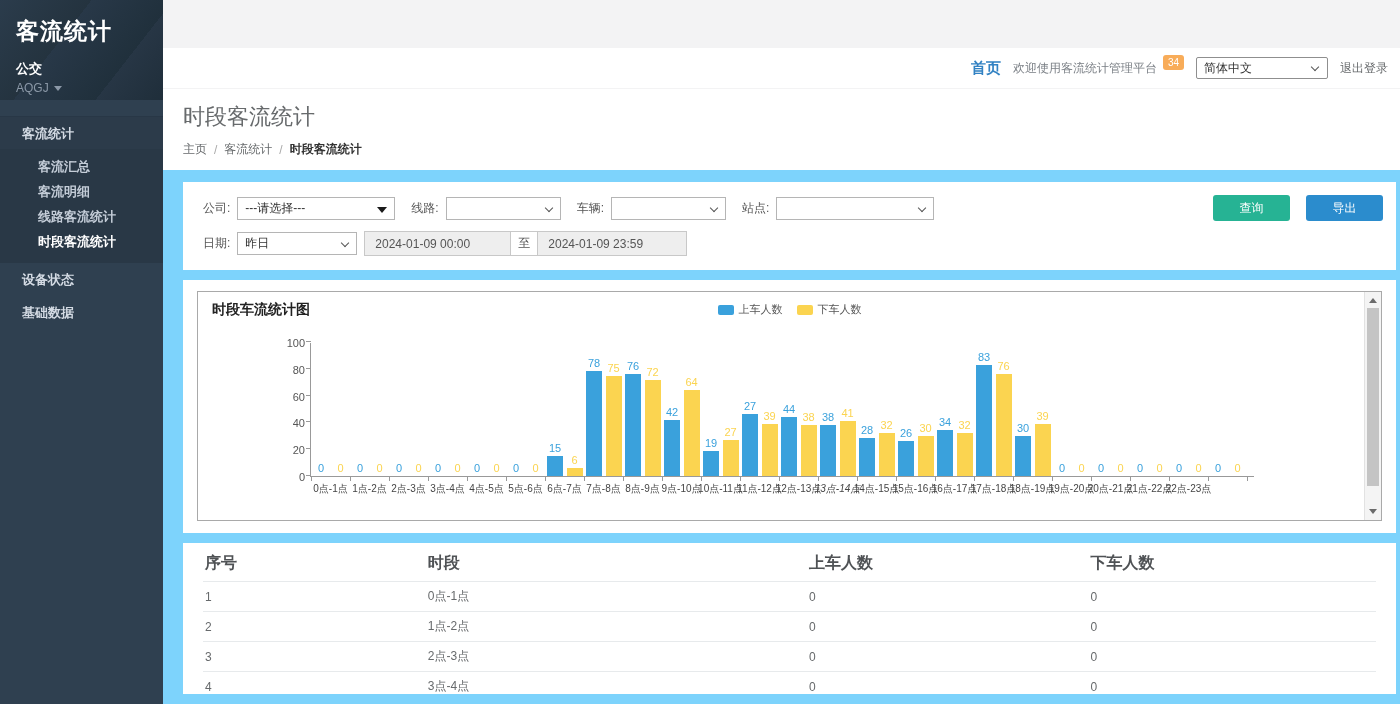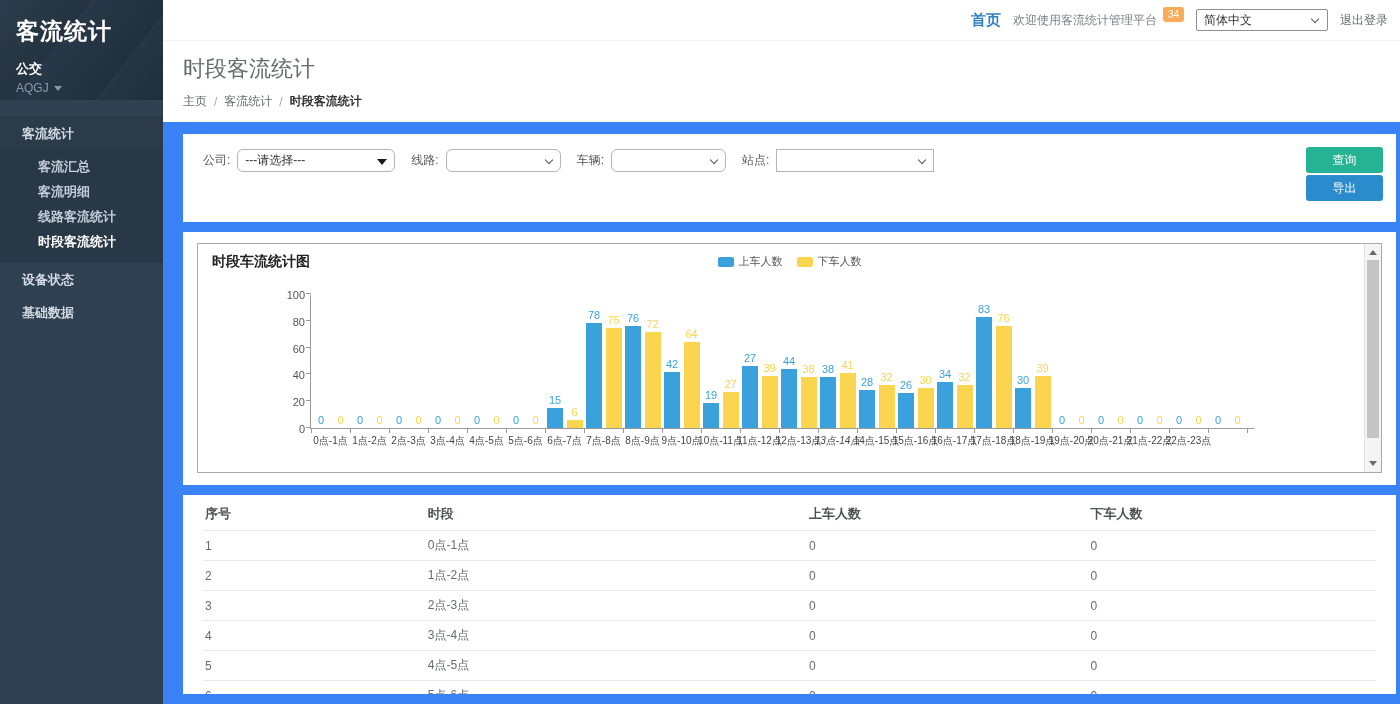--- a/index.html
+++ b/index.html
@@ -16,21 +16,21 @@
   .user-row { margin-top:3px; font-size:12px; color:#8b98a7; display:flex; align-items:center; gap:5px; }
   .caret-down { width:0; height:0; border-left:4px solid transparent; border-right:4px solid transparent; border-top:5px solid #8b98a7; }
   .menu { padding-top:16px; }
   .menu-parent { height:33px; line-height:33px; padding-left:22px; font-size:13px; font-weight:600; color:#d4dbe4; cursor:pointer; }
   .menu-parent.open { background:#2c3b4a; border-top:1px solid #283746; }
   .submenu { background:#293846; padding:5px 0 9px; }
   .submenu-item { height:25px; line-height:25px; padding-left:38px; font-size:13px; font-weight:600; color:#c4cdd8; cursor:pointer; white-space:nowrap; }
   .submenu-item.active { color:#ffffff; }
 
   
-  .main { flex:1; display:flex; flex-direction:column; background:#3b82f6; overflow:hidden; }
+  .main { flex:1; display:flex; flex-direction:column; background:#7dd3fc; overflow:hidden;margin-top:48px; }
 
   .topbar { height:41px; background:#ffffff; display:flex; align-items:center; justify-content:flex-end; gap:12px; padding-right:8px; border-bottom:1px solid #f3f3f4; }
   .home-link { font-size:15px; font-weight:bold; color:#3282c3; cursor:pointer; }
   .welcome-text { font-size:12px; color:#7a7f85; }
   .badge { font-size:10px; color:#fff; background:#f8ac59; border-radius:3px; padding:2px 5px; position:relative; top:-6px; margin-left:-6px; }
   .lang-select { width:132px; height:22px; border:1px solid #8f8f8f; border-radius:2px; background:#fff; font-size:12px; color:#333; display:flex; align-items:center; padding:0 22px 0 7px; position:relative; cursor:pointer; }
   .logout-link { font-size:12px; color:#676a6c; cursor:pointer; margin-right:4px; }
 
   .page-head { background:#ffffff; padding:13px 20px 12px; }
   .page-title { font-size:22px; font-weight:400; color:#676a6c; }
@@ -43,26 +43,26 @@
   .card { background:#ffffff; margin-bottom:10px; position:relative; }
 
   
   .filters-card { height:88px; padding:15px 110px 0 20px; }
   .frow { display:flex; align-items:center; margin-bottom:11px; }
   .flabel { font-size:12px; color:#555; margin-right:7px; white-space:nowrap; }
   .sel { height:23px; background:#fff; border:1px solid #b5b5b5; position:relative; cursor:pointer; display:flex; align-items:center; padding:0 20px 0 7px; font-size:12px; color:#333; }
   .sel .chev { position:absolute; right:8px; top:7px; width:6px; height:6px; border-right:1.4px solid #555; border-bottom:1.4px solid #555; transform:rotate(45deg); }
   .sel .tri { position:absolute; right:7px; top:9px; width:0; height:0; border-left:5px solid transparent; border-right:5px solid transparent; border-top:6px solid #1a1a1a; }
   .w150 { width:158px; } .w115 { width:115px; } .w118 { width:120px; }
-  .gap { margin-right:16px;border-radius:6px; }
+  .gap { margin-right:16px; }
   .date-input { height:25px; border:1px solid #c8c8c8; background:#eeeeee; color:#555; font-size:12px; padding:0 10px; font-family:"Liberation Sans",sans-serif; }
   .di-from { width:146px; margin-left:7px; border-right:none; }
   .to-addon { height:25px; width:28px; border:1px solid #c8c8c8; background:#fff; color:#555; font-size:12px; display:flex; align-items:center; justify-content:center; }
   .di-to { width:149px; border-left:none; }
-  .btn-col { position:absolute; right:13px; top:13px; display:flex; flex-direction:column; gap:2px; }
+  .btn-col { position:absolute; right:13px; top:13px; display:flex; gap:16px; }
   .btn { width:77px; height:26px; border:none; border-radius:3px; color:#fff; font-size:12px; cursor:pointer; font-family:"Liberation Sans",sans-serif; }
   .btn-query { background:#26b394; }
   .btn-export { background:#2b8ccd; }
 
   
   .chart-card { height:253px; padding:11px 14px; }
   .chart-panel { position:relative; width:100%; height:230px; border:1px solid #a9a9a9; background:#fff; overflow:hidden; }
   .chart-title { position:absolute; left:14px; top:9px; font-size:14px; font-weight:bold; color:#222; }
   .legend { position:absolute; left:50%; top:10px; transform:translateX(-50%); display:flex; gap:14px; align-items:center; }
   .legend-item { display:flex; align-items:center; gap:5px; cursor:pointer; }
@@ -77,21 +77,21 @@
   .xlabel { position:absolute; top:139px; text-align:center; font-size:10px; color:#444; white-space:nowrap; }
   .vscroll { position:absolute; right:0; top:0; bottom:0; width:17px; background:#f4f4f4; border-left:1px solid #e2e2e2; }
   .vs-arrow { position:absolute; left:4px; width:0; height:0; border-left:4px solid transparent; border-right:4px solid transparent; cursor:pointer; }
   .vs-up { top:6px; border-bottom:5px solid #6b6b6b; }
   .vs-down { bottom:6px; border-top:5px solid #6b6b6b; }
   .vs-thumb { position:absolute; left:2px; right:2px; top:16px; height:178px; background:#c4c4c4; cursor:pointer; }
 
   
   .table-card { flex:1; padding:2px 20px 0; overflow:hidden; }
   table { width:100%; border-collapse:collapse; table-layout:fixed; }
-  th { text-align:left; font-size:13px; font-weight:bold; color:#4f5255; padding:8px 2px 7px; border-bottom:1px solid #e7eaec; }
+  th { text-align:left; font-size:16px; font-weight:bold; color:#4f5255; padding:8px 2px 7px; border-bottom:1px solid #e7eaec; }
   td { font-size:12px; color:#676a6c; padding:6px 2px; border-bottom:1px solid #e7eaec; height:26px; }
   th:nth-child(1), td:nth-child(1) { width:19%; }
   th:nth-child(2), td:nth-child(2) { width:32.5%; }
   th:nth-child(3), td:nth-child(3) { width:24%; }
 </style>
 </head>
 <body>
 
 <div class="app">
 
@@ -158,20 +158,30 @@
           <span class="flabel">车辆:</span>
           <span class="sel w115 gap">
             <span></span>
             <span class="chev"></span>
           </span>
           <span class="flabel">站点:</span>
           <span class="sel w150">
             <span></span>
             <span class="chev"></span>
           </span>
+        </div>
+        <div class="frow">
+          <span class="flabel">日期:</span>
+          <span class="sel w118">
+            <span>昨日</span>
+            <span class="chev"></span>
+          </span>
+          <input class="date-input di-from" readonly="" value="2024-01-09 00:00" style="">
+          <span class="to-addon">至</span>
+          <input class="date-input di-to" readonly="" value="2024-01-09 23:59" style="">
         </div>
         <div class="btn-col">
           <button class="btn btn-query">查询</button>
           <button class="btn btn-export">导出</button>
         </div>
       </div>
 
       <div class="card chart-card">
         <div class="chart-panel">
           <div class="chart-title">时段车流统计图</div>

